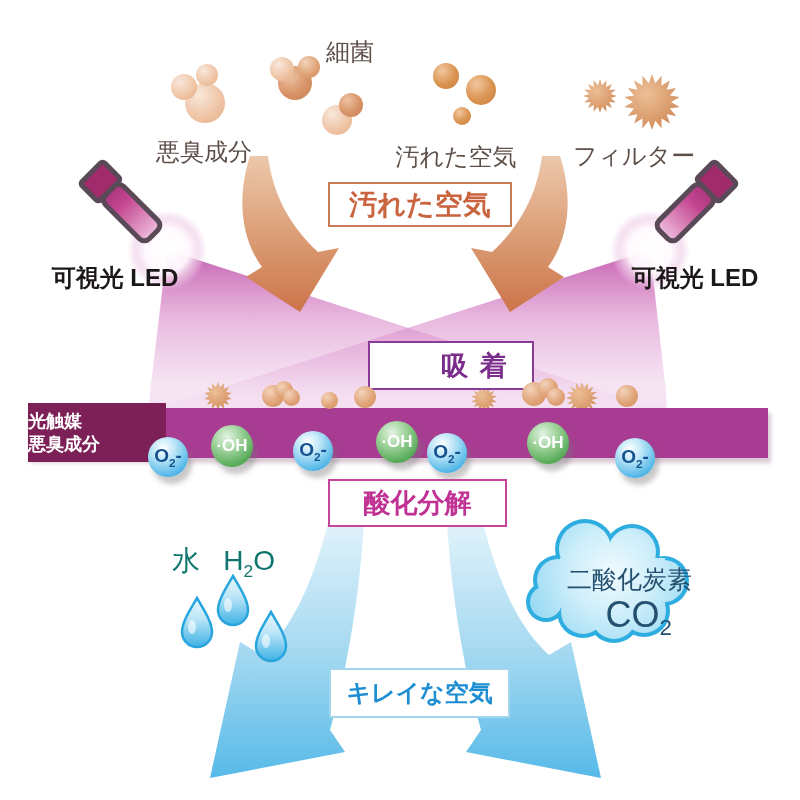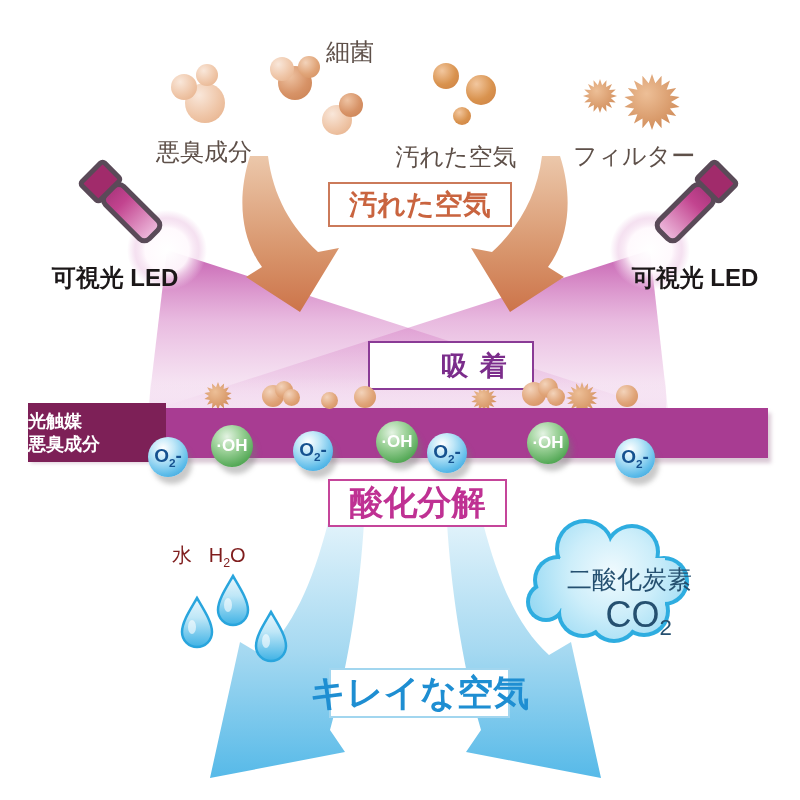--- a/index.html
+++ b/index.html
@@ -5,42 +5,42 @@
   html,body{margin:0;padding:0;background:#ffffff;}
   .canvas{position:relative;width:800px;height:800px;background:#ffffff;overflow:hidden;
           font-family:"Liberation Sans","DejaVu Sans",sans-serif;}
   .canvas svg{position:absolute;left:0;top:0;}
   .lbl{position:absolute;color:#5e5049;font-size:24px;text-align:center;white-space:nowrap;}
   .ledlbl{position:absolute;color:#1b1718;font-size:24px;text-align:center;white-space:nowrap;font-weight:bold;}
   .tagbox{position:absolute;background:#ffffff;display:flex;align-items:center;justify-content:center;
           font-weight:bold;white-space:nowrap;}
   .box-dirty{border:2px solid #cb7a5a;color:#c9643f;font-size:28px;}
   .box-adsorb{border:2px solid #8a3b96;color:#7b2d8b;font-size:27px;letter-spacing:2px;padding-left:48px;}
-  .box-oxid{border:2px solid #c5459a;color:#bf3193;font-size:34px;}
-  .box-clean{border:2px solid #a2d6ef;color:#1e8ed2;font-size:36px;}
+  .box-oxid{border:2px solid #c5459a;color:#bf3193;font-size:27px;}
+  .box-clean{border:2px solid #a2d6ef;color:#1e8ed2;font-size:24px;}
   .bar{position:absolute;left:28px;top:408px;width:740px;height:50px;background:#a83c92;
        box-shadow:3px 5px 4px rgba(160,120,150,.4);}
   .filterlabel{position:absolute;left:28px;top:403px;width:138px;height:59px;background:#7d2057;
        color:#ffffff;font-weight:bold;font-size:18px;line-height:1.25;display:flex;flex-direction:column;
        align-items:flex-start;justify-content:center;}
   .circle{position:absolute;border-radius:50%;}
   .p-light{background:radial-gradient(circle at 35% 30%,#f9e7da,#efc6a8 55%,#e5ad85);}
   .p-mid{background:radial-gradient(circle at 35% 30%,#f3d3ba,#e0a478 55%,#d18c5c);}
   .p-dark{background:radial-gradient(circle at 35% 30%,#eec3a3,#d79367 55%,#c97f50);}
   .p-harm{background:radial-gradient(circle at 35% 30%,#f2c79f,#d9934f 55%,#cc7f42);}
   .sphere{position:absolute;border-radius:50%;display:flex;align-items:center;justify-content:center;
           box-shadow:4px 7px 5px rgba(120,120,120,.4);}
   .o2{width:40px;height:40px;
       background:radial-gradient(circle at 38% 28%,#ffffff 0%,#bfe7f8 30%,#5bbbe9 70%,#2f95d3 100%);
       color:#15518f;font-weight:bold;font-size:19px;}
   .oh{width:42px;height:42px;
       background:radial-gradient(circle at 38% 28%,#e4f3e3 0%,#9fd39b 35%,#55a957 75%,#3d8f44 100%);
       color:#ffffff;font-weight:bold;font-size:17px;}
   sub{font-size:0.62em;}
-  .watertxt{position:absolute;color:#7f1d1d;font-size:20px;white-space:nowrap;}
+  .watertxt{position:absolute;color:#0f766e;font-size:28px;white-space:nowrap;}
   .cloudtxt{position:absolute;color:#255070;text-align:right;white-space:nowrap;}
 </style>
 </head>
 <body>
 
 <div class="canvas">
 
   <svg width="800" height="800" viewBox="0 0 800 800">
     <defs>
       <linearGradient id="beamGrad" gradientUnits="userSpaceOnUse" x1="0" y1="247" x2="0" y2="412">

